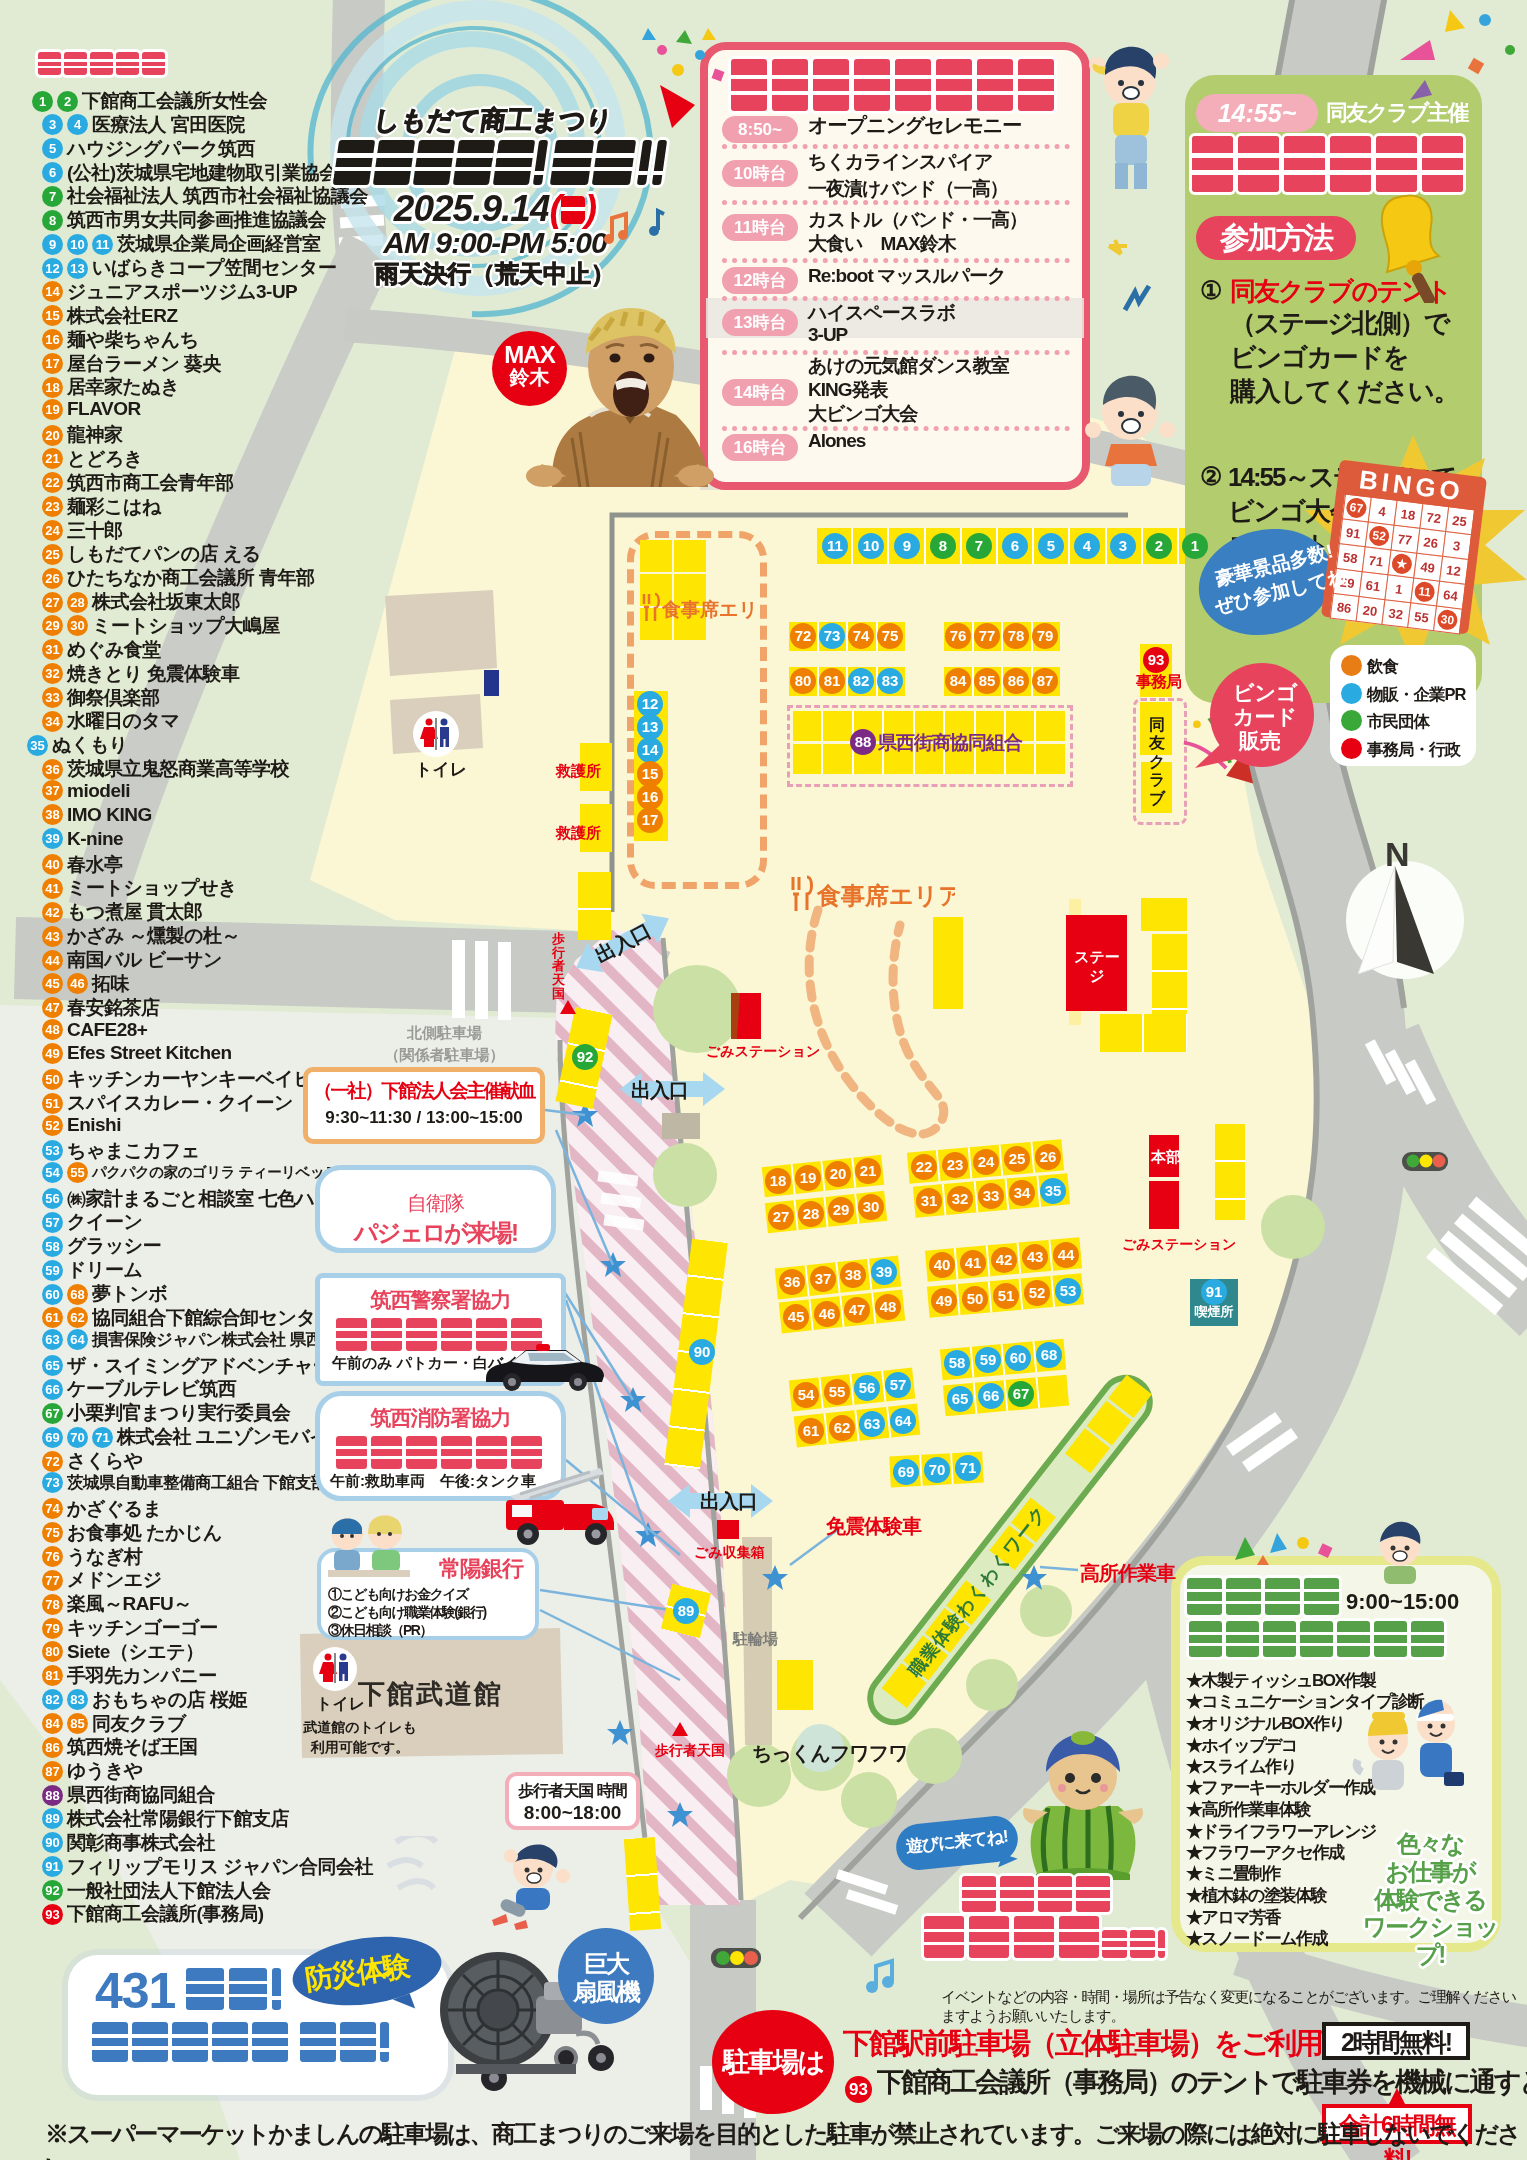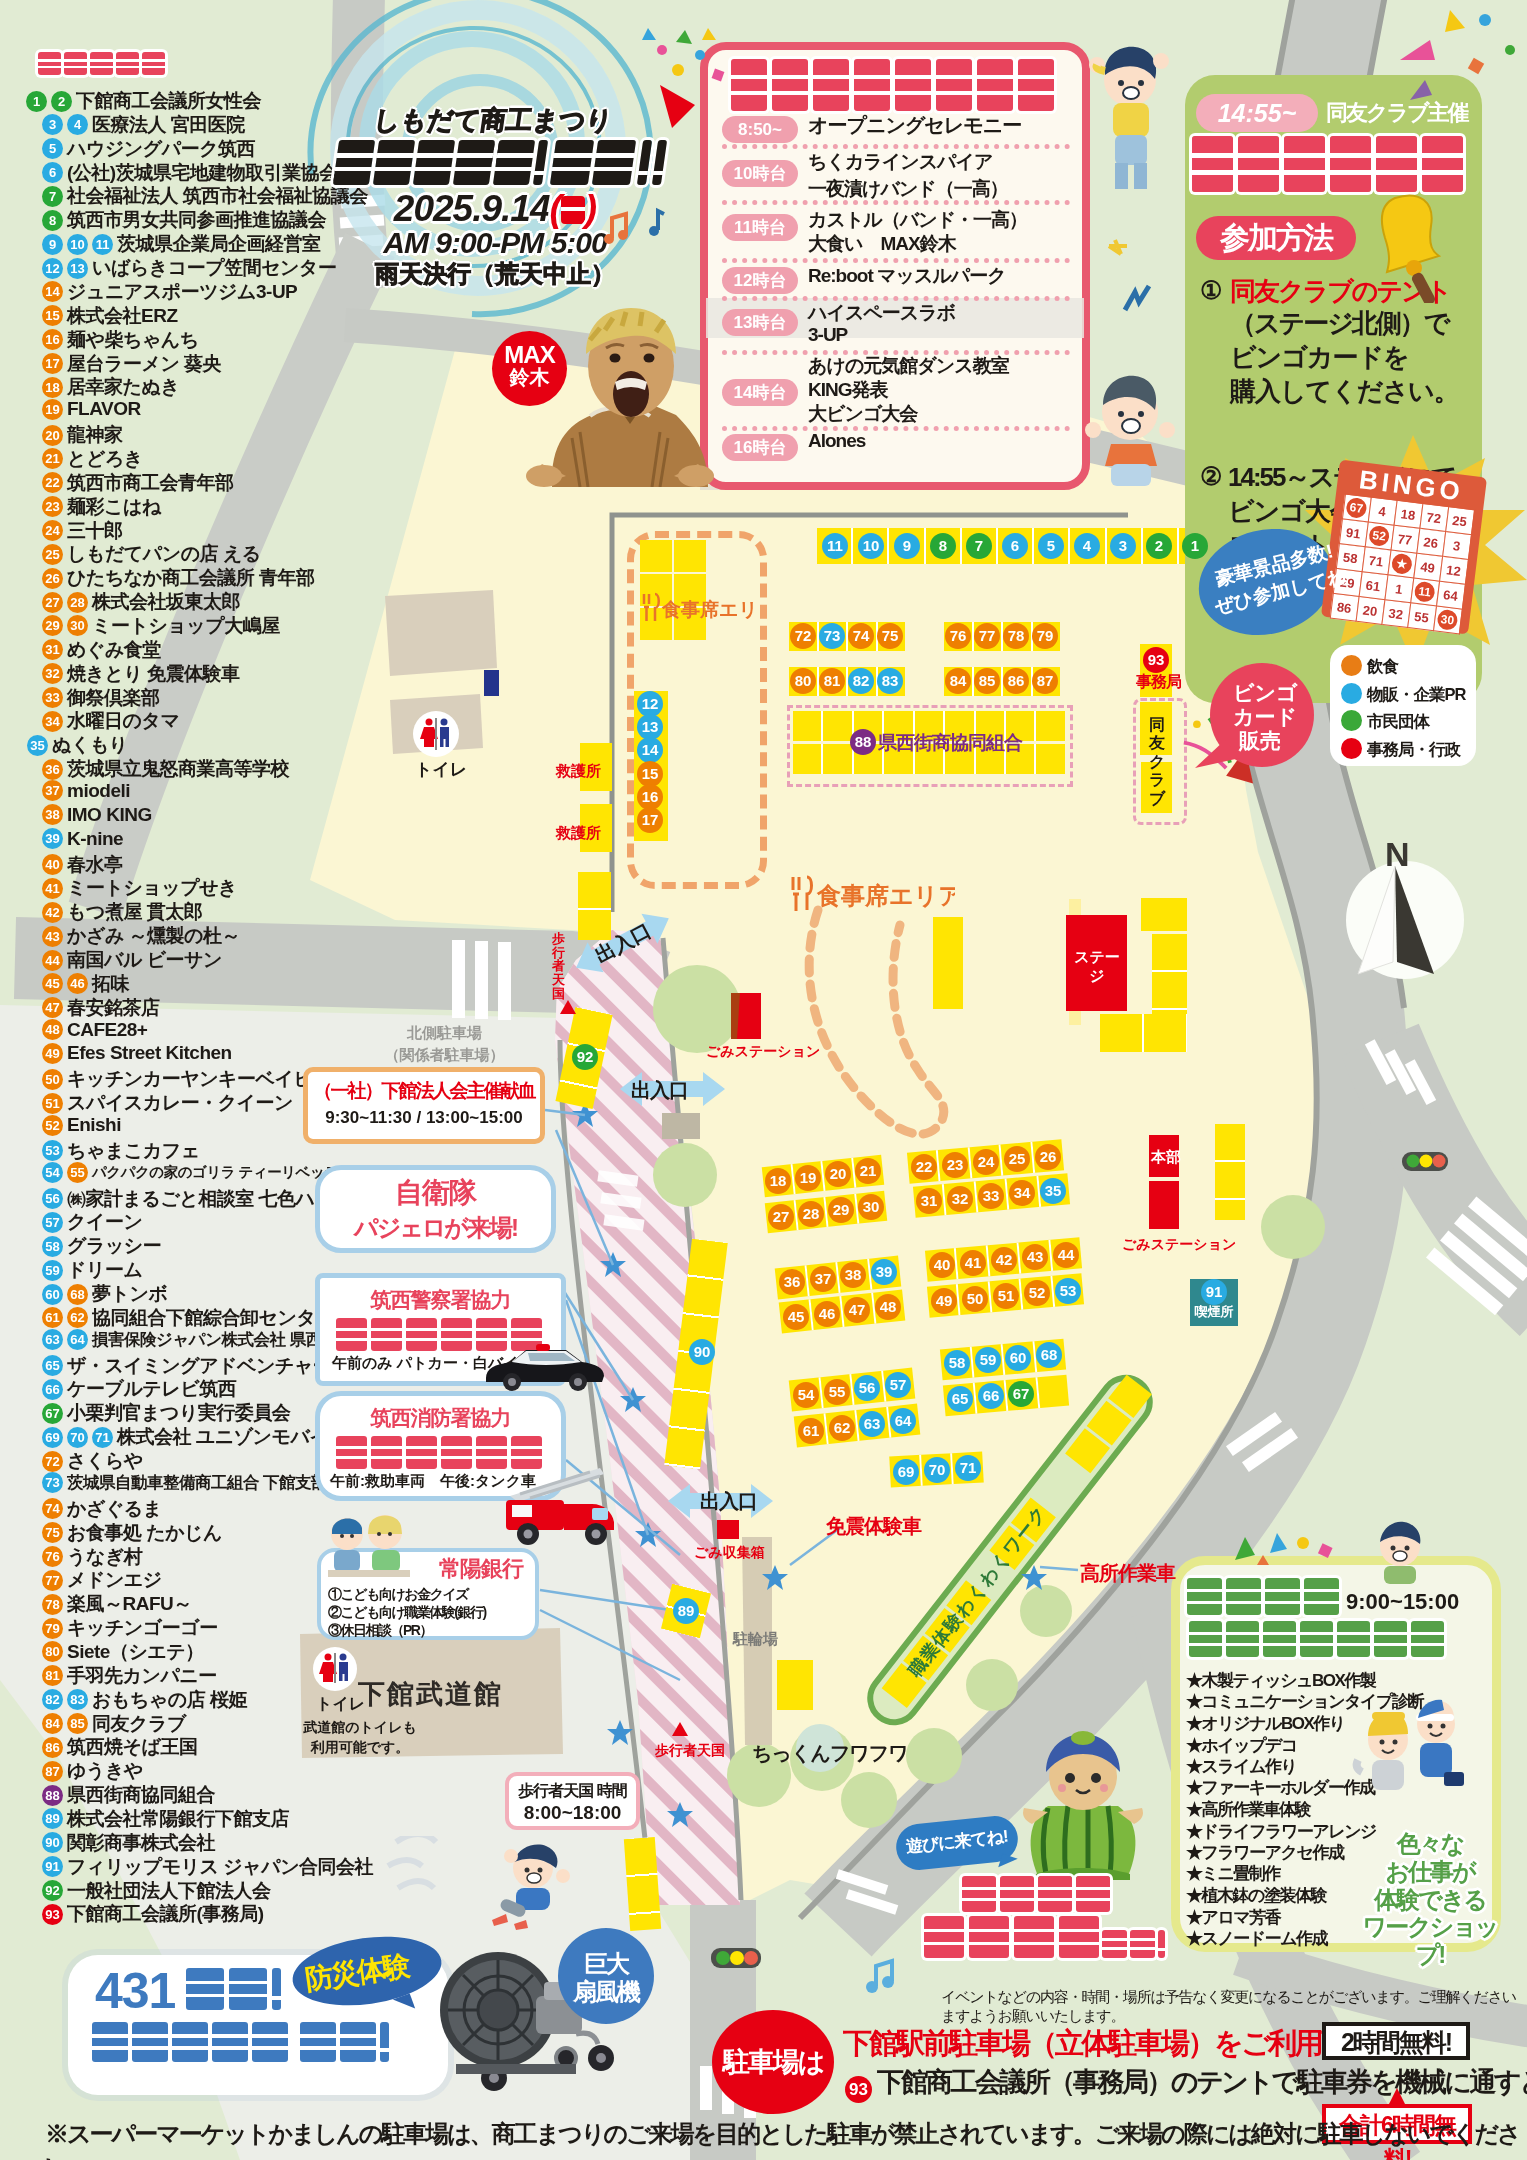--- a/index.html
+++ b/index.html
@@ -262,21 +262,21 @@
 </svg>
 
 <div class="fg" style="left:38px;top:52px;z-index:6">
       <b style="width:23px;height:23px;margin-right:3px;background:linear-gradient(180deg,#e8435c 0 32%,#fff 32% 42%,#e8435c 42% 60%,#fff 60% 70%,#e8435c 70% 100%)"></b>
       <b style="width:23px;height:23px;margin-right:3px;background:linear-gradient(180deg,#e8435c 0 32%,#fff 32% 42%,#e8435c 42% 60%,#fff 60% 70%,#e8435c 70% 100%)"></b>
       <b style="width:23px;height:23px;margin-right:3px;background:linear-gradient(180deg,#e8435c 0 32%,#fff 32% 42%,#e8435c 42% 60%,#fff 60% 70%,#e8435c 70% 100%)"></b>
       <b style="width:23px;height:23px;margin-right:3px;background:linear-gradient(180deg,#e8435c 0 32%,#fff 32% 42%,#e8435c 42% 60%,#fff 60% 70%,#e8435c 70% 100%)"></b>
       <b style="width:23px;height:23px;margin-right:3px;background:linear-gradient(180deg,#e8435c 0 32%,#fff 32% 42%,#e8435c 42% 60%,#fff 60% 70%,#e8435c 70% 100%)"></b>
     </div>
 
-<div class="lrow" style="left:26px;top:88.0px"><i class="lc gr">1</i><i class="lc gr">2</i><span style="">下館商工会議所女性会</span></div>
+<div class="lrow" style="left:32px;top:88.0px"><i class="lc gr">1</i><i class="lc gr">2</i><span style="">下館商工会議所女性会</span></div>
 
 <div class="lrow" style="left:42px;top:111.9px"><i class="lc bl">3</i><i class="lc bl">4</i><span style="">医療法人 宮田医院</span></div>
 
 <div class="lrow" style="left:42px;top:135.7px"><i class="lc bl">5</i><span style="">ハウジングパーク筑西</span></div>
 
 <div class="lrow" style="left:42px;top:159.6px"><i class="lc bl">6</i><span style="">(公社)茨城県宅地建物取引業協会</span></div>
 
 <div class="lrow" style="left:42px;top:183.4px"><i class="lc gr">7</i><span style="">社会福祉法人 筑西市社会福祉協議会</span></div>
 
 <div class="lrow" style="left:42px;top:207.3px"><i class="lc gr">8</i><span style="">筑西市男女共同参画推進協議会</span></div>
@@ -1096,21 +1096,21 @@
 <div class="ktxt" style="left:415px;top:758px;font-size:17px;z-index:6">トイレ</div>
 <div class="abs" style="left:903px;top:1667px;width:300px;color:#2e7a38;font-weight:bold;font-size:18px;transform:rotate(-52deg);transform-origin:left top;z-index:5;white-space:nowrap;letter-spacing:1px">職業体験わくわくワーク</div>
 <div class="ktxt" style="left:752px;top:1740px;font-size:20px;letter-spacing:-1px;z-index:6">ちっくんフワフワ</div>
 
 <div class="abs" style="left:303px;top:1067px;width:242px;height:77px;background:#fff;border:5px solid #f0b06a;border-radius:10px;z-index:6;box-sizing:border-box;text-align:center">
 <div style="color:#e60012;font-weight:bold;font-size:19px;margin-top:6px;letter-spacing:-2px">（一社）下館法人会主催献血</div>
 <div style="color:#1e1a16;font-weight:bold;font-size:17px;margin-top:4px">9:30~11:30 / 13:00~15:00</div>
     </div>
 
 <div class="abs" style="left:315px;top:1165px;width:241px;height:88px;background:#fff;border:5px solid #a8cfe8;border-radius:26px;z-index:6;box-sizing:border-box;text-align:center">
-<div style="color:#e8435c;font-weight:bold;font-size:28px;margin-top:4px;letter-spacing:-1px">自衛隊</div>
+<div style="color:#e8435c;font-weight:normal;font-size:20px;margin-top:20px;letter-spacing:-1px">自衛隊</div>
 <div style="color:#e8435c;font-weight:bold;font-size:24px;margin-top:0px;letter-spacing:-2px">パジェロが来場!</div>
     </div>
 
 <div class="abs" style="left:315px;top:1273px;width:251px;height:113px;background:#fff;border:5px solid #a8cfe8;border-radius:8px;z-index:6;box-sizing:border-box;text-align:center">
 <div style="color:#e8435c;font-weight:bold;font-size:21px;margin-top:8px;letter-spacing:-1px">筑西警察署協力</div>
 <div style="display:flex;justify-content:center;margin-top:4px">
         <b style="display:block;width:31px;height:33px;margin-right:4px;border-radius:3px;background:linear-gradient(180deg,#e8435c 0 30%,#fff 30% 39%,#e8435c 39% 61%,#fff 61% 70%,#e8435c 70% 100%)"></b>
         <b style="display:block;width:31px;height:33px;margin-right:4px;border-radius:3px;background:linear-gradient(180deg,#e8435c 0 30%,#fff 30% 39%,#e8435c 39% 61%,#fff 61% 70%,#e8435c 70% 100%)"></b>
         <b style="display:block;width:31px;height:33px;margin-right:4px;border-radius:3px;background:linear-gradient(180deg,#e8435c 0 30%,#fff 30% 39%,#e8435c 39% 61%,#fff 61% 70%,#e8435c 70% 100%)"></b>
         <b style="display:block;width:31px;height:33px;margin-right:4px;border-radius:3px;background:linear-gradient(180deg,#e8435c 0 30%,#fff 30% 39%,#e8435c 39% 61%,#fff 61% 70%,#e8435c 70% 100%)"></b>

